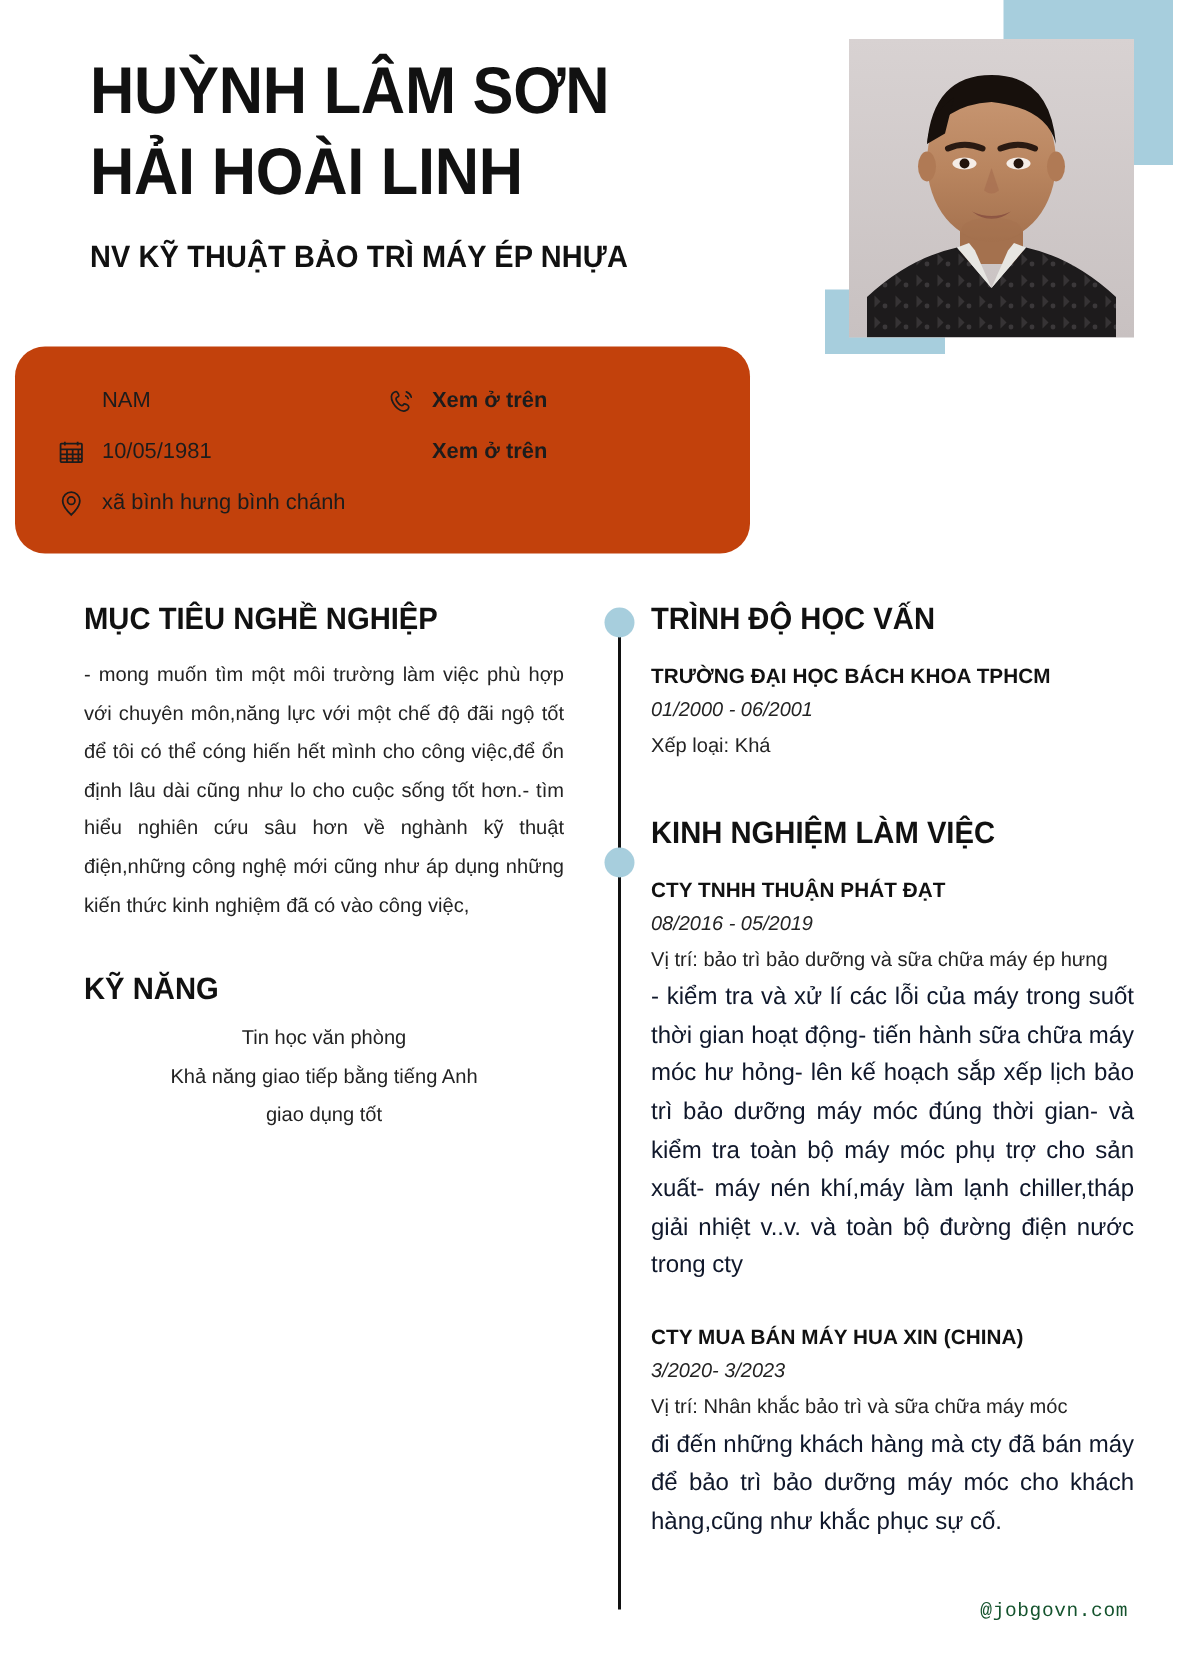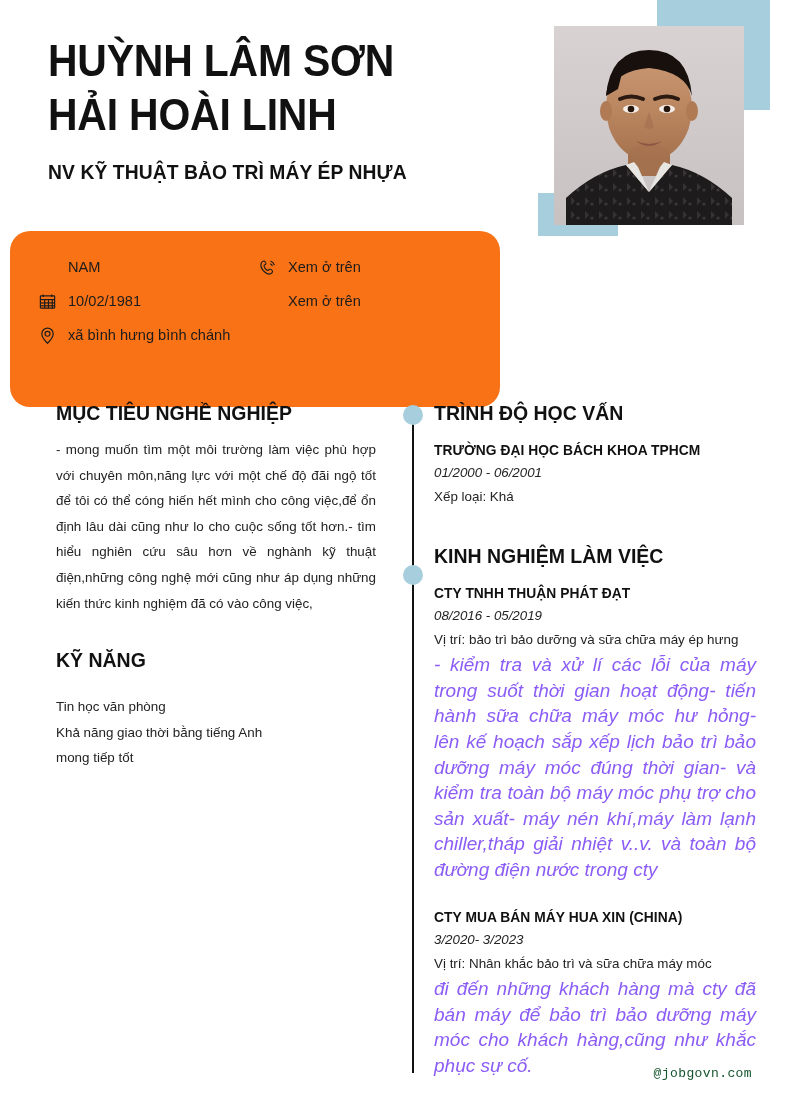--- a/index.html
+++ b/index.html
@@ -17,21 +17,21 @@
   .page {
     position: relative;
     width: 790px;
     height: 1103px;
     background: #ffffff;
   }
 
   
   .header {
     position: absolute;
-    left: 0; top: 0;
+    left: 12px; top: 0;
     width: 624px;
     height: 250px;
     padding-left: 36px;
   }
 
   .name-block {
     position: absolute;
     left: 48px;
     top: 34px;
     width: 470px;
@@ -83,33 +83,34 @@
     width: 190px; height: 199px;
     overflow: hidden;
     background: #cfc9c9;
   }
   .photo svg { display: block; width: 100%; height: 100%; }
 
   
   .contact-box {
     position: absolute;
     left: 10px; top: 231px;
-    width: 490px; height: 176px;
-    background: #f97316;
+    width: 490px; height: 138px;
+    background: #c2410c;
     border-radius: 20px;
   }
   .contact-col-left {
     position: absolute;
     left: 28px; top: 19px;
     width: 240px;
   }
   .contact-col-right {
     position: absolute;
     left: 248px; top: 19px;
     width: 230px;
+    font-weight: bold;
   }
   .contact-row {
     display: flex;
     align-items: center;
     height: 34px;
     gap: 11px;
   }
   .ci {
     width: 19px; height: 19px;
     flex: 0 0 19px;
@@ -177,21 +178,21 @@
   }
 
   .left-para { margin-top: 11px; }
 
   .skills-head { margin-top: 31px; }
   .skill-item {
     font-size: 13.4px;
     line-height: 25.6px;
     color: #232323;
   }
-  .skills-list { margin-top: 21px; }
+  .skills-list { margin-top: 6px; text-align: center; }
 
   
   .entry { margin-top: 14px; }
   .entry-org {
     font-family: "Liberation Sans Narrow", "Liberation Sans", sans-serif;
     font-weight: 700;
     font-size: 13.8px;
     line-height: 21px;
     color: #111111;
     text-transform: uppercase;
@@ -203,26 +204,25 @@
     font-size: 13.3px;
     line-height: 23px;
     color: #232323;
   }
   .entry-line {
     font-size: 13.4px;
     line-height: 25.6px;
     color: #232323;
   }
   .entry-desc {
-    font-size: 19px;
+    font-size: 16px;
     line-height: 25.6px;
-    color: #8b5cf6;
+    color: #0f172a;
     text-align: justify;
     text-justify: inter-word;
-    font-style: italic;
   }
 
   .exp-head { margin-top: 33px; }
   .entry-gap { margin-top: 24px; }
 
   
   .watermark {
     position: absolute;
     right: 38px;
     bottom: 22px;
@@ -316,21 +316,21 @@
             <line x1="2.5" y1="8" x2="17.5" y2="8"></line>
             <line x1="7" y1="8" x2="7" y2="17"></line>
             <line x1="11" y1="8" x2="11" y2="17"></line>
             <line x1="15" y1="8" x2="15" y2="17"></line>
             <line x1="2.5" y1="11.5" x2="17.5" y2="11.5"></line>
             <line x1="2.5" y1="14.5" x2="17.5" y2="14.5"></line>
             <line x1="5.5" y1="2.6" x2="5.5" y2="5.2"></line>
             <line x1="14.5" y1="2.6" x2="14.5" y2="5.2"></line>
           </svg>
         </span>
-        <span class="contact-text">10/02/1981</span>
+        <span class="contact-text">10/05/1981</span>
       </div>
 
       <div class="contact-row">
         <span class="ci">
           <svg viewBox="0 0 20 20" fill="none" stroke="#1c1c1c" stroke-width="1.25">
             <path d="M10 18.2 C10 18.2 16 12.4 16 8.2 A6 6 0 0 0 4 8.2 C4 12.4 10 18.2 10 18.2 Z"></path>
             <circle cx="10" cy="8.2" r="2.6"></circle>
           </svg>
         </span>
         <span class="contact-text">xã bình hưng bình chánh</span>
@@ -362,22 +362,22 @@
   <div class="tl-dot tl-dot-2"></div>
 
   <div class="col-left">
 
     <div class="sec-head">MỤC TIÊU NGHỀ NGHIỆP</div>
     <div class="body-text left-para">- mong muốn tìm một môi trường làm việc phù hợp với chuyên môn,năng lực với một chế độ đãi ngộ tốt để tôi có thể cóng hiến hết mình cho công việc,để ổn định lâu dài cũng như lo cho cuộc sống tốt hơn.- tìm hiểu nghiên cứu sâu hơn về nghành kỹ thuật điện,những công nghệ mới cũng như áp dụng những kiến thức kinh nghiệm đã có vào công việc,</div>
 
     <div class="sec-head skills-head">KỸ NĂNG</div>
     <div class="skills-list">
       <div class="skill-item">Tin học văn phòng</div>
-      <div class="skill-item">Khả năng giao thời bằng tiếng Anh</div>
-      <div class="skill-item">mong tiếp tốt</div>
+      <div class="skill-item">Khả năng giao tiếp bằng tiếng Anh</div>
+      <div class="skill-item">giao dụng tốt</div>
     </div>
   </div>
 
   <div class="col-right">
 
     <div class="sec-head">TRÌNH ĐỘ HỌC VẤN</div>
 
     <div class="entry">
       <div class="entry-org">TRƯỜNG ĐẠI HỌC BÁCH KHOA TPHCM</div>
       <div class="entry-dates">01/2000 - 06/2001</div>

